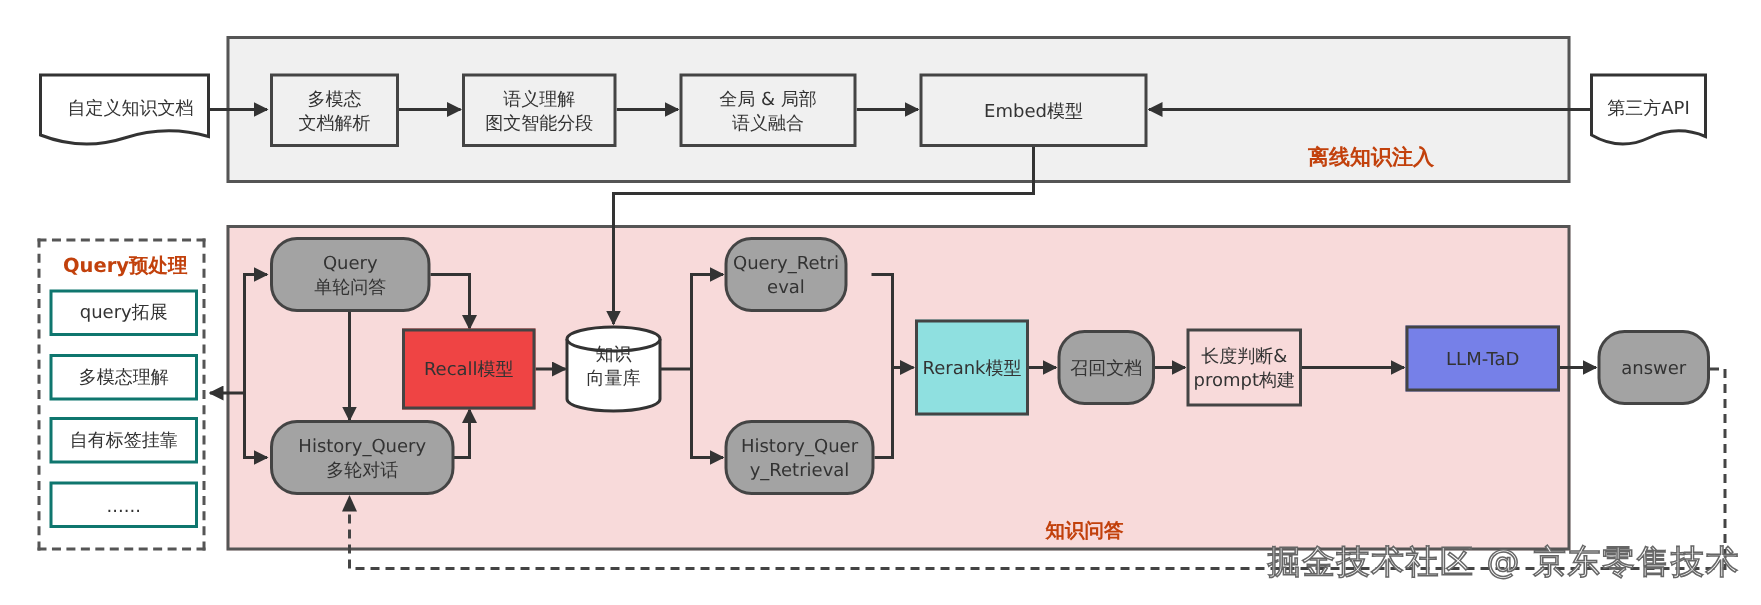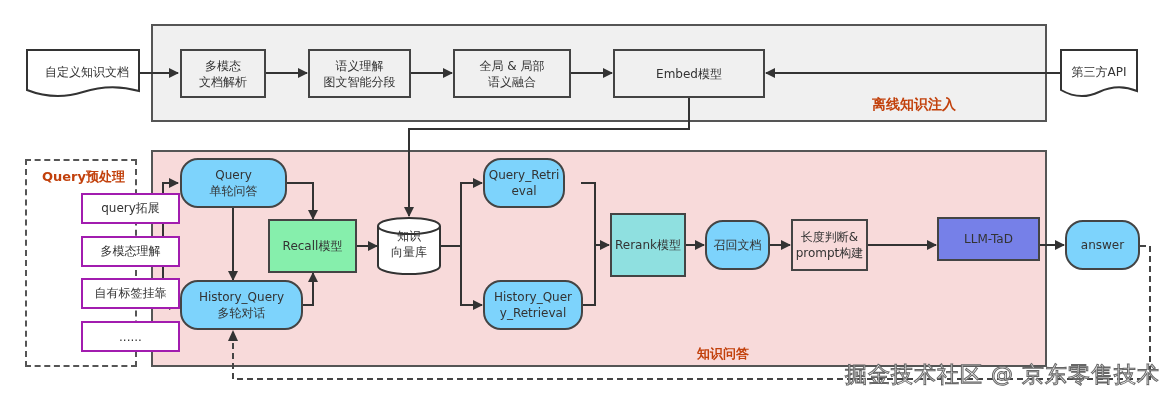--- a/index.html
+++ b/index.html
@@ -3,23 +3,23 @@
 <meta charset="utf-8">
 <style>
   html, body { margin:0; padding:0; background:#ffffff; }
   body { width:1174px; height:403px; position:relative; overflow:hidden; font-family:"DejaVu Sans","Liberation Sans",sans-serif; color:#333; }
   .abs { position:absolute; box-sizing:border-box; }
   .region-offline { left:151px; top:24px; width:896px; height:98px; background:#f0f0f0; border:2px solid #555; }
   .region-qa { left:151px; top:150px; width:896px; height:217px; background:#f8dada; border:2px solid #555; }
   .region-pre { left:25px; top:159px; width:112px; height:208px; border:2px dashed #555; background:#fff; }
   .box { display:flex; align-items:center; justify-content:center; text-align:center; font-size:12px; line-height:16px; color:#333; border:2px solid #444; white-space:pre-line; }
   .rect { background:#f0f0f0; }
-  .pill { background:#7dd3fc; border-radius:18px; }
+  .pill { background:#a3a3a3; border-radius:18px; }
   .region-label { font-size:14px; font-weight:bold; color:#c2410c; }
-  .pre-item { left:33px; width:99px; height:31px; background:#fff; border:2px solid #a21caf; display:flex; align-items:center; justify-content:center; font-size:12px; color:#333;margin-left:48px; }
+  .pre-item { left:33px; width:99px; height:31px; background:#fff; border:2px solid #0f766e; display:flex; align-items:center; justify-content:center; font-size:12px; color:#333; }
   svg.lines { position:absolute; left:0; top:0; }
   .watermark { right:14px; top:360px; font-size:22px; color:rgba(255,255,255,0.9); -webkit-text-stroke:1px #666; letter-spacing:1px; }
 </style>
 </head>
 <body>
 
 <div class="abs region-offline"></div>
 <div class="abs region-qa"></div>
 <div class="abs region-pre"></div>
 
@@ -90,21 +90,21 @@
 <div class="abs region-label" style="left:42px;top:168px;font-size:13px;">Query预处理</div>
 <div class="abs pre-item" style="top:193px;">query拓展</div>
 <div class="abs pre-item" style="top:236px;">多模态理解</div>
 <div class="abs pre-item" style="top:278px;">自有标签挂靠</div>
 <div class="abs pre-item" style="top:321px;">......</div>
 
 <div class="abs box pill" style="left:180px;top:158px;width:107px;height:50px;">Query
 单轮问答</div>
 <div class="abs box pill" style="left:180px;top:280px;width:123px;height:50px;">History_Query
 多轮对话</div>
-<div class="abs box" style="left:268px;top:219px;width:89px;height:54px;background:#86efac;">Recall模型</div>
+<div class="abs box" style="left:268px;top:219px;width:89px;height:54px;background:#ef4444;">Recall模型</div>
 <div class="abs box" style="left:378px;top:218px;width:62px;height:52px;border:none;background:transparent;">知识
 向量库</div>
 <div class="abs box pill" style="left:483px;top:158px;width:82px;height:50px;">Query_Retri
 eval</div>
 <div class="abs box pill" style="left:483px;top:280px;width:100px;height:50px;">History_Quer
 y_Retrieval</div>
 <div class="abs box" style="left:610px;top:213px;width:76px;height:64px;background:#8fe0e0;">Rerank模型</div>
 <div class="abs box pill" style="left:705px;top:220px;width:65px;height:50px;">召回文档</div>
 <div class="abs box" style="left:791px;top:219px;width:77px;height:52px;background:#f8dada;">长度判断&amp;
 prompt构建</div>

